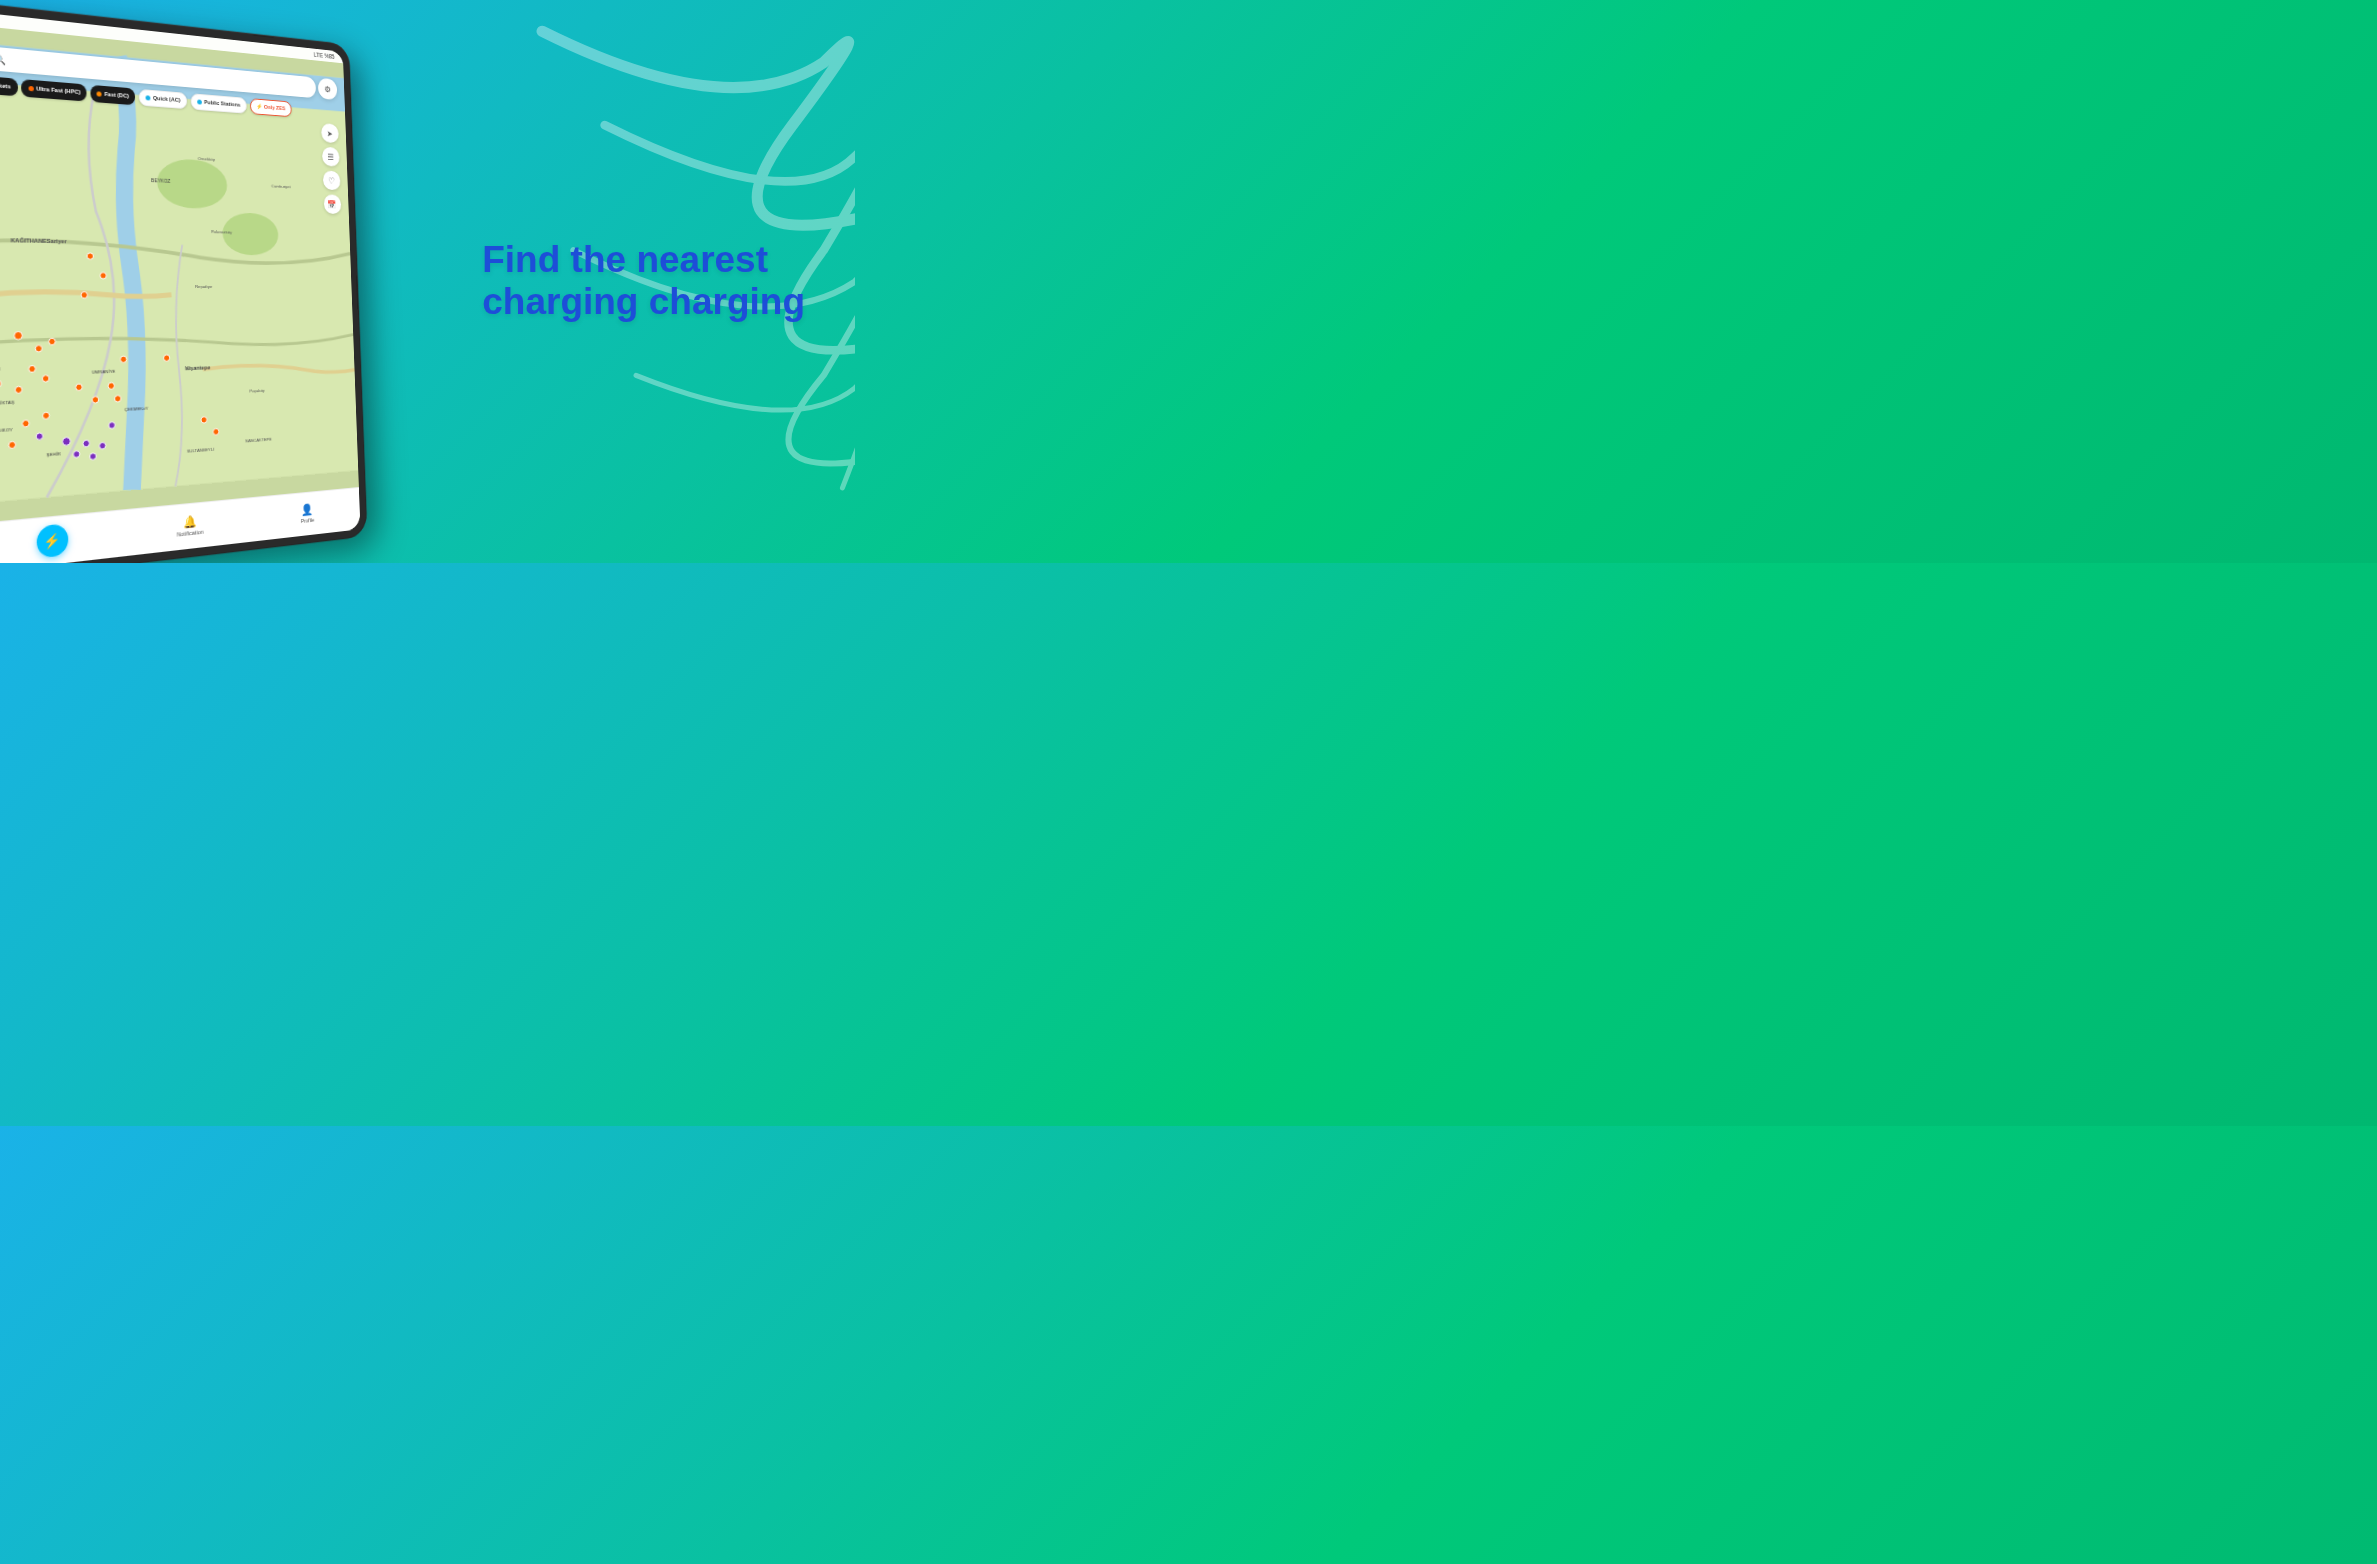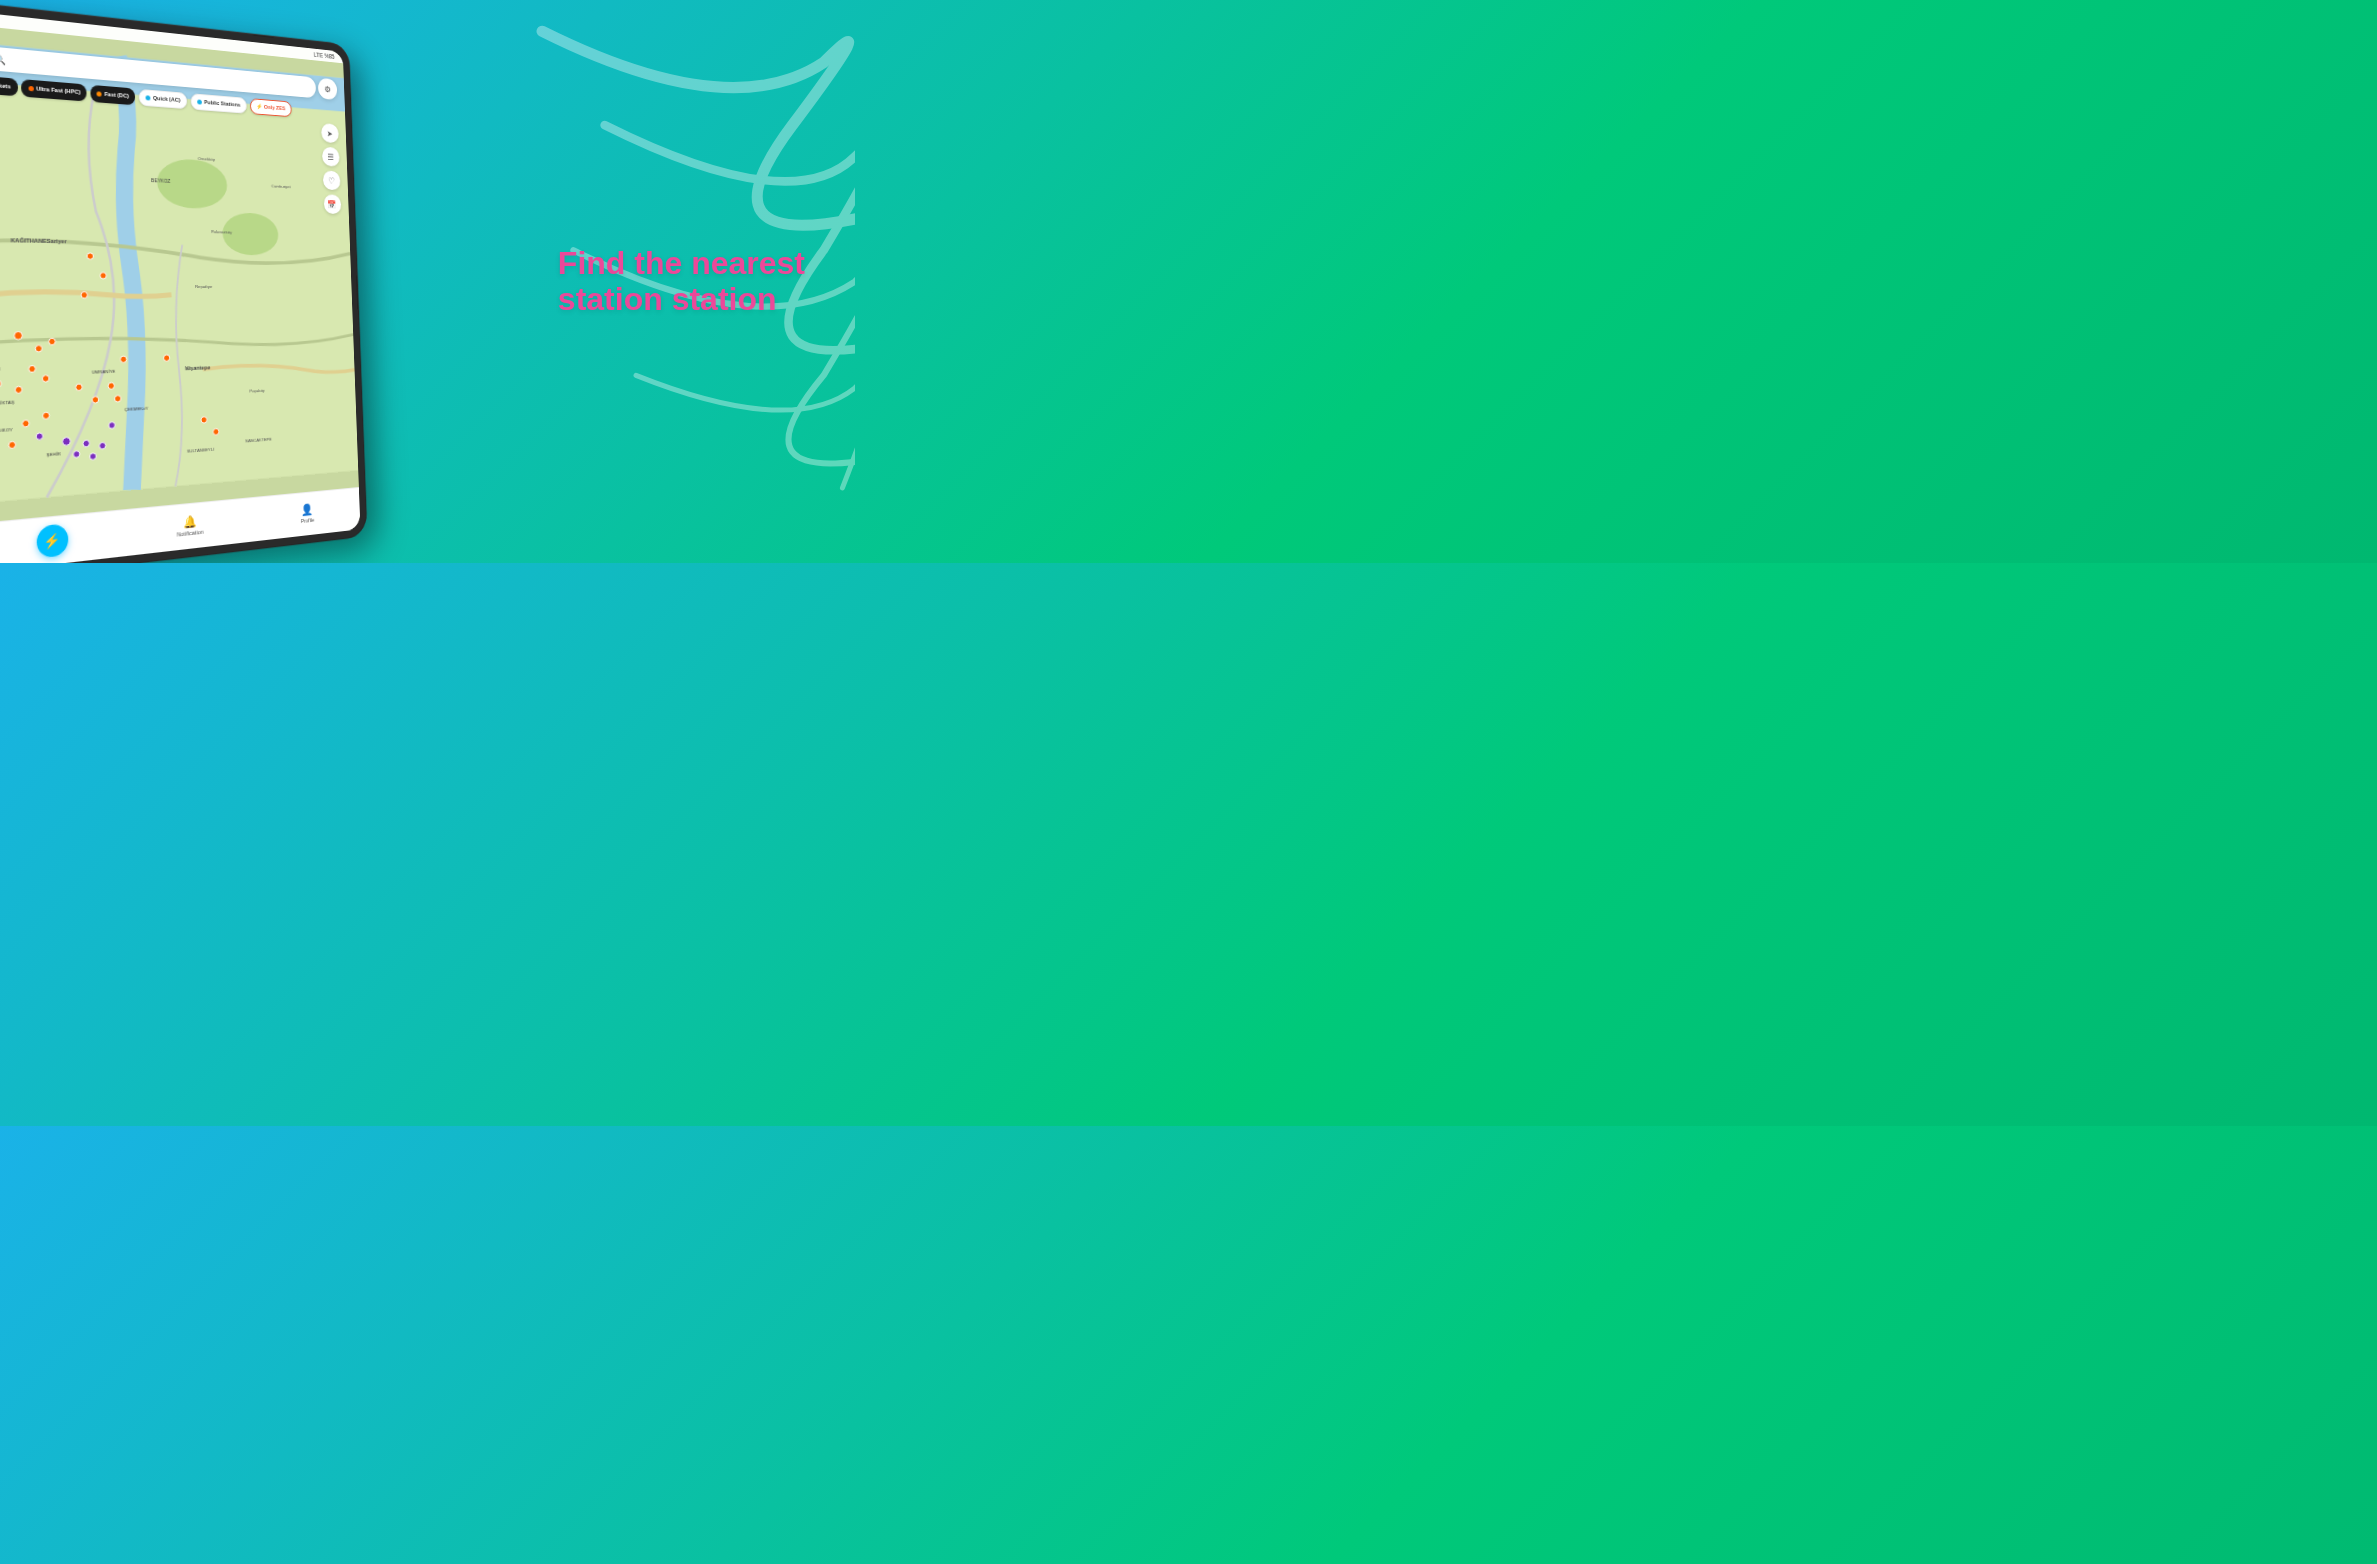--- a/index.html
+++ b/index.html
@@ -255,23 +255,23 @@
       font-size: 12.5px;
       box-shadow: 0 1.9px 6.3px rgba(0,180,255,0.5);
     }
 
     
     .text-panel {
       position: absolute;
       right: 50px;
       top: 50%;
       transform: translateY(-50%);
-      color: #ec4899;
+      color: #1d4ed8;
       font-weight: 800;
-      font-size: 32px;
+      font-size: 37px;
       line-height: 1.15;
       max-width: 375px;
       text-shadow: 0 1.3px 5px rgba(0,0,0,0.1);
     }
 
     
     .swirl-svg {
       position: absolute;
       right: 0;
       top: 0;
@@ -285,21 +285,21 @@
 
 <svg class="swirl-svg" viewBox="0 0 700 900" fill="none" xmlns="http://www.w3.org/2000/svg">
   <path d="M200 50 Q 500 200 650 100 Q 750 0 600 200 Q 450 400 700 350" stroke="white" stroke-width="18" stroke-linecap="round" fill="none"></path>
   <path d="M300 200 Q 600 350 700 250 Q 800 150 650 400 Q 500 600 750 550" stroke="white" stroke-width="14" stroke-linecap="round" fill="none"></path>
   <path d="M250 400 Q 550 550 700 450 Q 800 350 650 600 Q 500 780 750 730" stroke="white" stroke-width="10" stroke-linecap="round" fill="none"></path>
   <path d="M350 600 Q 600 700 700 620 Q 770 550 680 780" stroke="white" stroke-width="8" stroke-linecap="round" fill="none"></path>
 </svg>
 
 <div class="text-panel">
   <div>Find the nearest</div>
-  <div>station station</div>
+  <div>charging charging</div>
 </div>
 
 <div class="tablet-wrapper">
   <div class="tablet-outer">
 
     <div class="side-btn side-btn-right"></div>
     <div class="side-btn side-btn-top"></div>
 
     <div class="speaker-dots">
       <div class="speaker-dot"></div>

